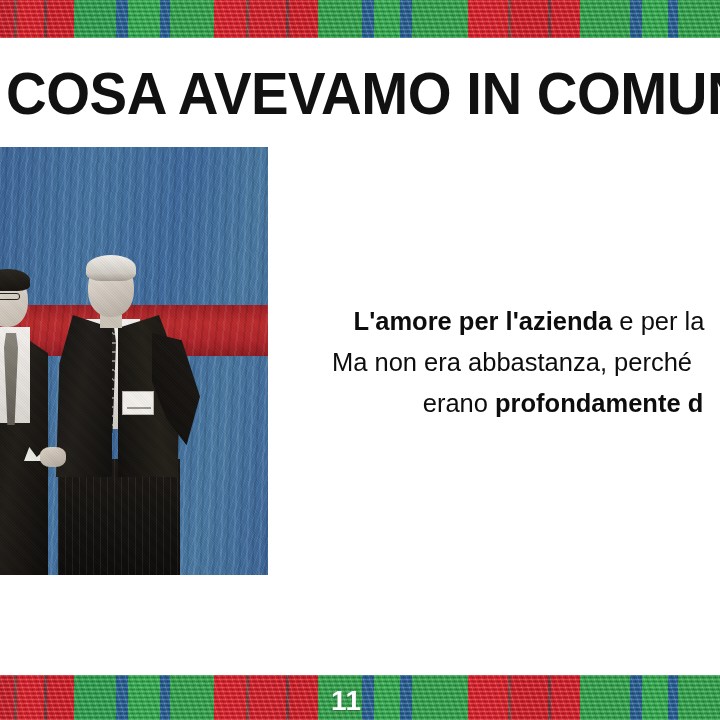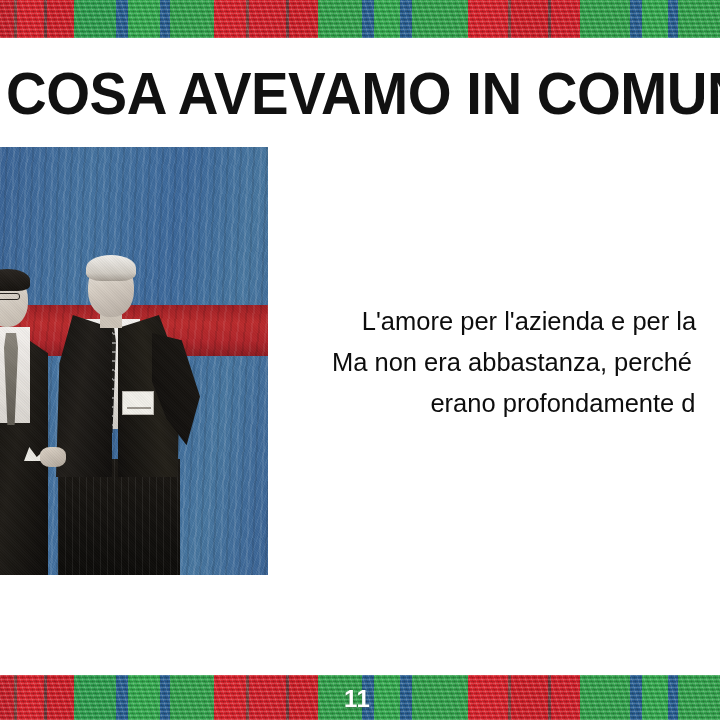--- a/index.html
+++ b/index.html
@@ -257,27 +257,27 @@
     font-size:25.5px;
     line-height:41px;
     color:#0d0d0d;
     text-align:center;
     white-space:nowrap;
   }
   #body-text .line { display:block; }
   #body-text .line.l1 { padding-left:36px; }
   #body-text .line.l2 { padding-left:2px; }
   #body-text .line.l3 { padding-left:104px; }
-  #body-text b { font-weight:400; }
+  #body-text b { font-weight:700; }
 
   
   #page-number {
     position:absolute;
-    left:344px; top:685px;
-    font-size:24px;
+    left:331px; top:685px;
+    font-size:28px;
     font-weight:700;
     color:#ffffff;
     letter-spacing:0.5px;
     text-shadow:0 1px 2px rgba(0,0,0,0.35);
   }
 </style>
 </head>
 <body>
 
 <div id="slide">

